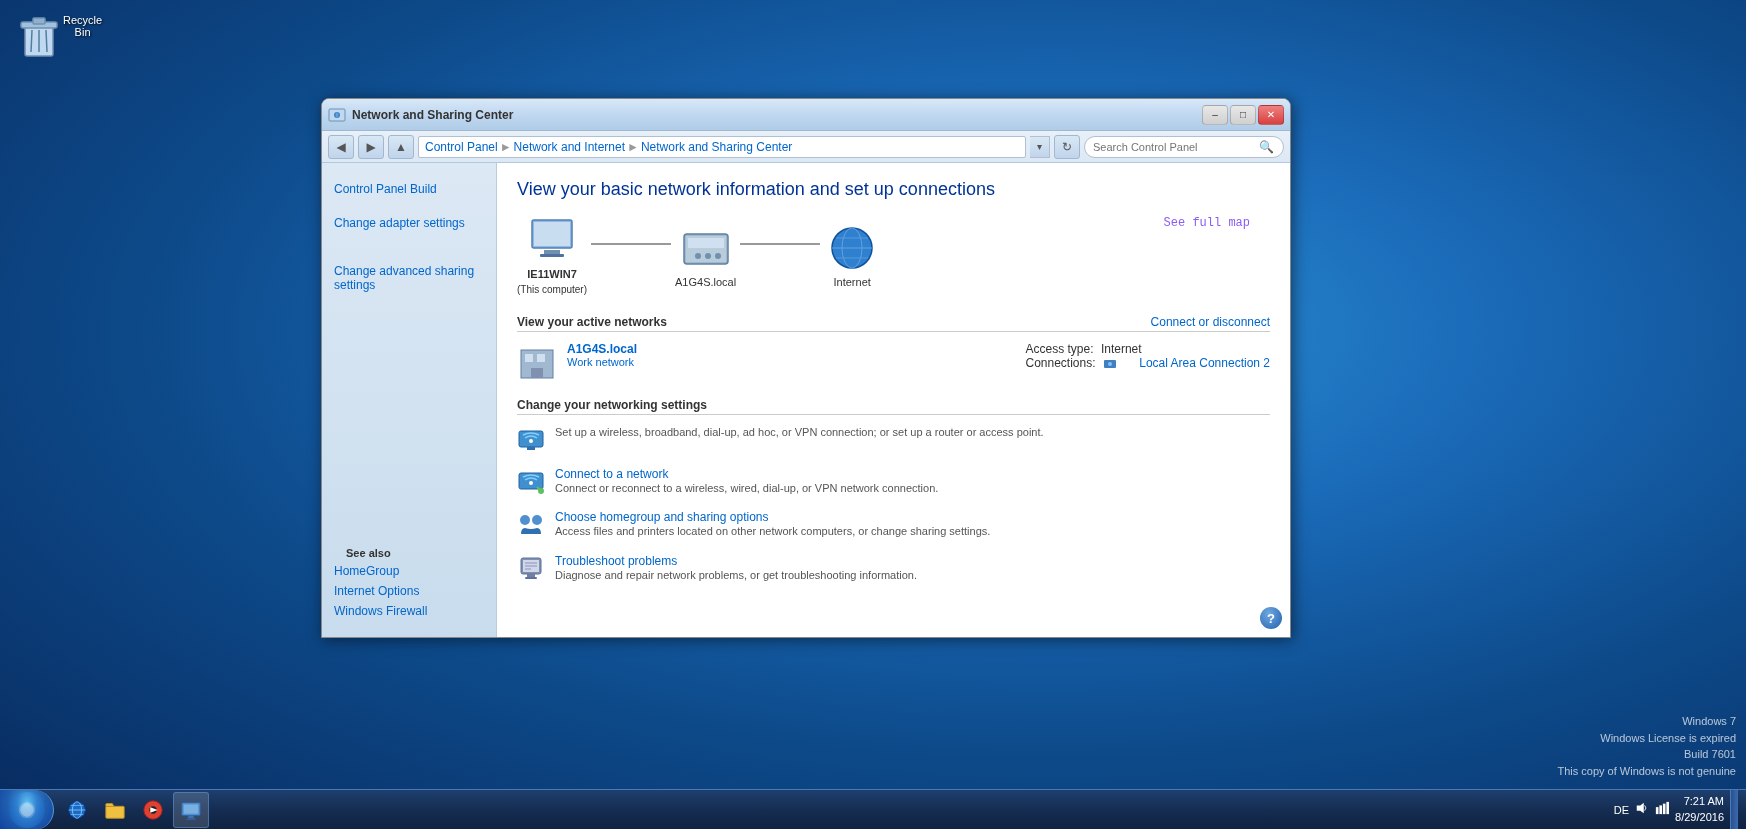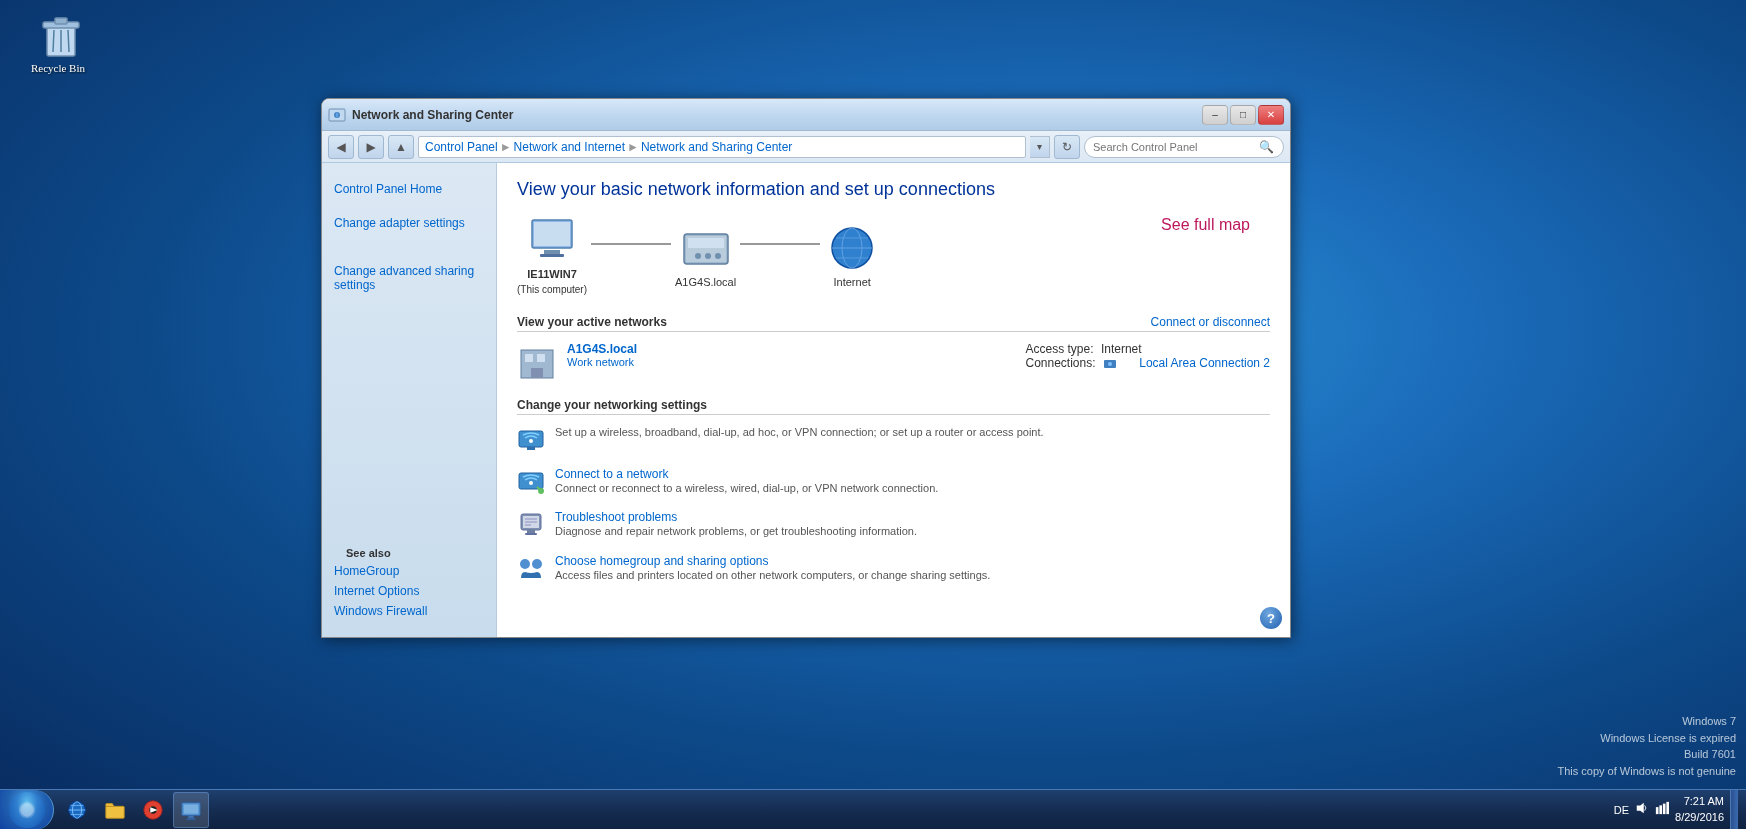--- a/index.html
+++ b/index.html
@@ -20,25 +20,24 @@
       background: radial-gradient(ellipse at 60% 40%, #2a8fd4 0%, #1a6ab8 30%, #0d4a8a 60%, #082a5e 100%);
       position: relative;
     }
 
     
     .recycle-bin {
       position: absolute;
       top: 10px;
       left: 15px;
       display: flex;
-      flex-direction: column;
-      align-items: flex-end;
+      flex-direction: row;
+      align-items: flex-start;
       width: 70px;
       cursor: pointer;
-      font-family: Liberation Serif, serif;
     }
     .recycle-bin-icon {
       width: 48px;
       height: 48px;
       position: relative;
     }
     .recycle-bin-label {
       color: white;
       font-size: 11px;
       text-align: center;
@@ -338,26 +337,27 @@
       justify-content: center;
     }
     .network-line {
       height: 2px;
       width: 80px;
       background: #999;
       margin: 0 4px;
       margin-bottom: 24px;
     }
     .see-full-map {
-      color: #be185d;
-      font-size: 16px;
+      color: #8b5cf6;
+      font-size: 12px;
       cursor: pointer;
       position: absolute;
       right: 20px;
       top: 0;
+      font-family: Liberation Mono, monospace;
     }
     .active-network-row {
       display: flex;
       align-items: flex-start;
       margin-bottom: 16px;
       gap: 10px;
     }
     .network-info {
       flex: 1;
       display: flex;
@@ -480,21 +480,21 @@
       <div class="search-box">
         <input class="search-input" type="text" placeholder="Search Control Panel" style="">
         <button class="search-go">🔍</button>
       </div>
     </div>
 
     <div class="window-body">
 
       <div class="sidebar">
         <div class="sidebar-section">
-          <a class="sidebar-link">Control Panel Home</a>
+          <a class="sidebar-link">Control Panel Build</a>
           <br>
           <a class="sidebar-link">Change adapter settings</a>
           <br><br>
           <a class="sidebar-link">Change advanced sharing settings</a>
         </div>
 
         <div style="flex:1"></div>
 
         <div class="sidebar-section">
           <div class="sidebar-label">See also</div>
@@ -626,48 +626,48 @@
             </div>
             <div class="settings-text">
               <a class="settings-link">Connect to a network</a>
               <span class="settings-desc">Connect or reconnect to a wireless, wired, dial-up, or VPN network connection.</span>
             </div>
           </div>
 
           <div class="settings-item">
             <div class="settings-icon">
               <svg viewBox="0 0 28 28" width="28" height="28">
+                <circle cx="8" cy="10" r="5" fill="#5090d0"></circle>
+                <circle cx="20" cy="10" r="5" fill="#5090d0"></circle>
+                <path d="M4 24 Q4 18 8 18 Q14 20 20 18 Q24 18 24 24" fill="#3070b0"></path>
+              </svg>
+            </div>
+            <div class="settings-text">
+              <a class="settings-link">Choose homegroup and sharing options</a>
+              <span class="settings-desc">Access files and printers located on other network computers, or change sharing settings.</span>
+            </div>
+          </div>
+
+          <div class="settings-item">
+            <div class="settings-icon">
+              <svg viewBox="0 0 28 28" width="28" height="28">
                 <rect x="4" y="4" width="20" height="16" rx="2" fill="#8090b0" stroke="#6070a0" stroke-width="1"></rect>
                 <rect x="6" y="6" width="16" height="12" fill="#d0d8e8"></rect>
                 <line x1="8" y1="9" x2="20" y2="9" stroke="#9090c0" stroke-width="1"></line>
                 <line x1="8" y1="12" x2="20" y2="12" stroke="#9090c0" stroke-width="1"></line>
                 <line x1="8" y1="15" x2="14" y2="15" stroke="#9090c0" stroke-width="1"></line>
                 <rect x="10" y="20" width="8" height="3" fill="#7080a0"></rect>
                 <rect x="8" y="23" width="12" height="2" rx="1" fill="#6070a0"></rect>
               </svg>
             </div>
             <div class="settings-text">
               <a class="settings-link">Troubleshoot problems</a>
               <span class="settings-desc">Diagnose and repair network problems, or get troubleshooting information.</span>
             </div>
           </div>
-
-          <div class="settings-item">
-            <div class="settings-icon">
-              <svg viewBox="0 0 28 28" width="28" height="28">
-                <circle cx="8" cy="10" r="5" fill="#5090d0"></circle>
-                <circle cx="20" cy="10" r="5" fill="#5090d0"></circle>
-                <path d="M4 24 Q4 18 8 18 Q14 20 20 18 Q24 18 24 24" fill="#3070b0"></path>
-              </svg>
-            </div>
-            <div class="settings-text">
-              <a class="settings-link">Choose homegroup and sharing options</a>
-              <span class="settings-desc">Access files and printers located on other network computers, or change sharing settings.</span>
-            </div>
-          </div>
         </div>
 
         <button class="help-btn">?</button>
       </div>
     </div>
   </div>
 
   <div class="watermark">
     <div>Windows 7</div>
     <div>Windows License is expired</div>

